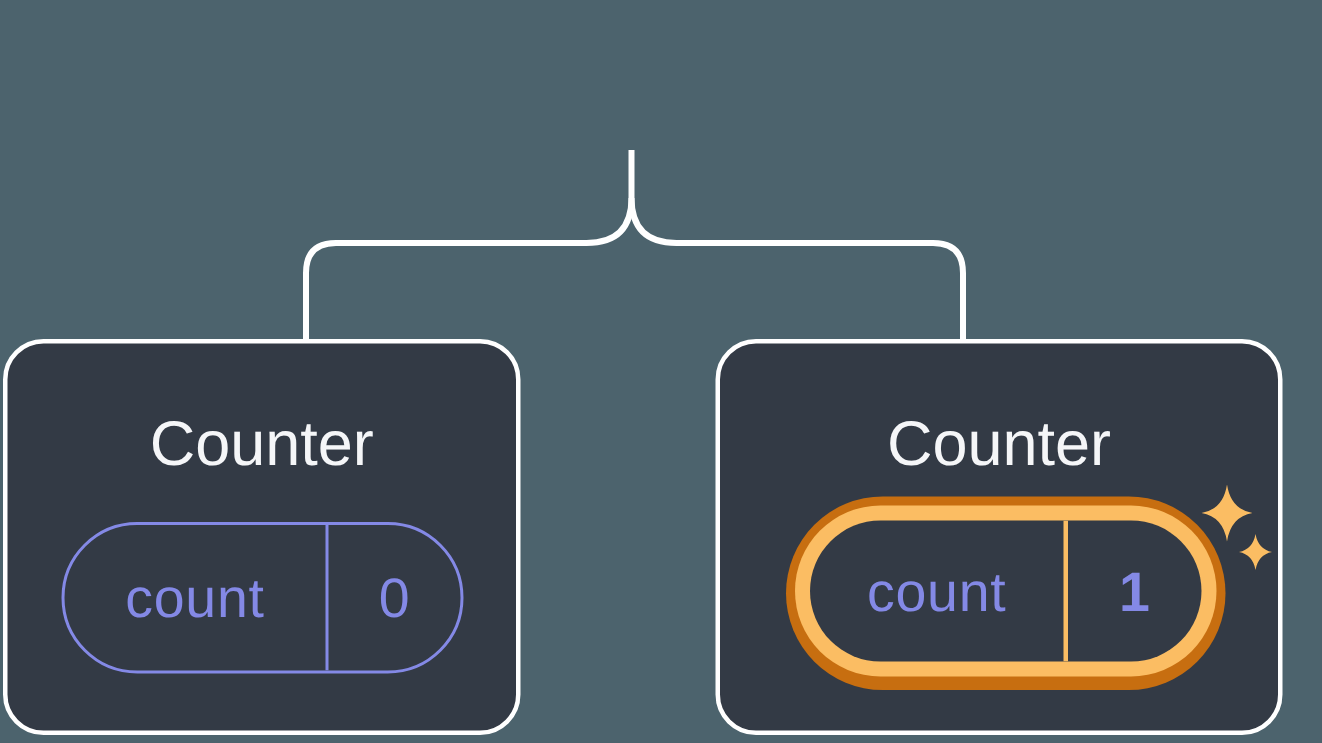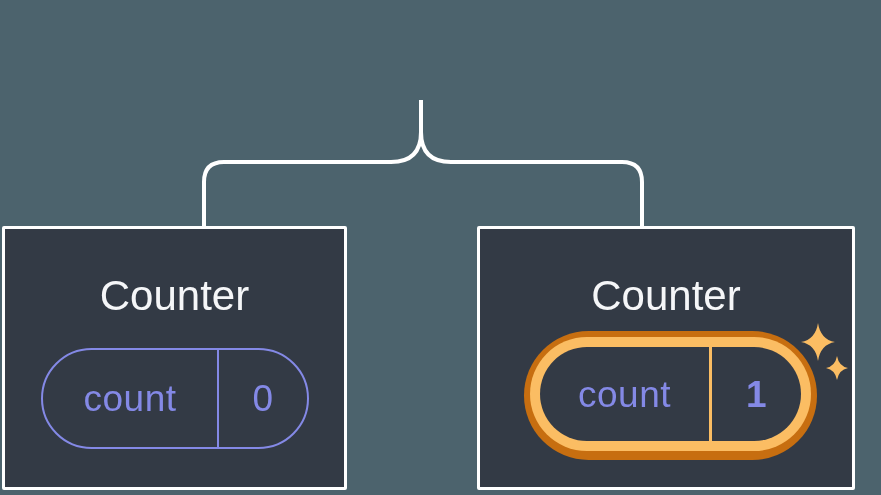--- a/index.html
+++ b/index.html
@@ -33,21 +33,21 @@
     border-radius:15px;
     display:flex;align-items:center;justify-content:center;
   }
   .root-label{
     color:var(--title-text);
     font-size:40px;
     line-height:1;
   }
   .node.counter{
     top:226px;height:264px;
-    border-radius:2px;
+    border-radius:27px;
   }
   .node.counter.left{left:2px;width:345px;}
   .node.counter.right{left:477px;width:378px;}
   .comp-title{
     position:absolute;left:0;top:46px;width:100%;
     text-align:center;
     color:var(--title-text);
     font-size:42px;
     line-height:1;
   }

